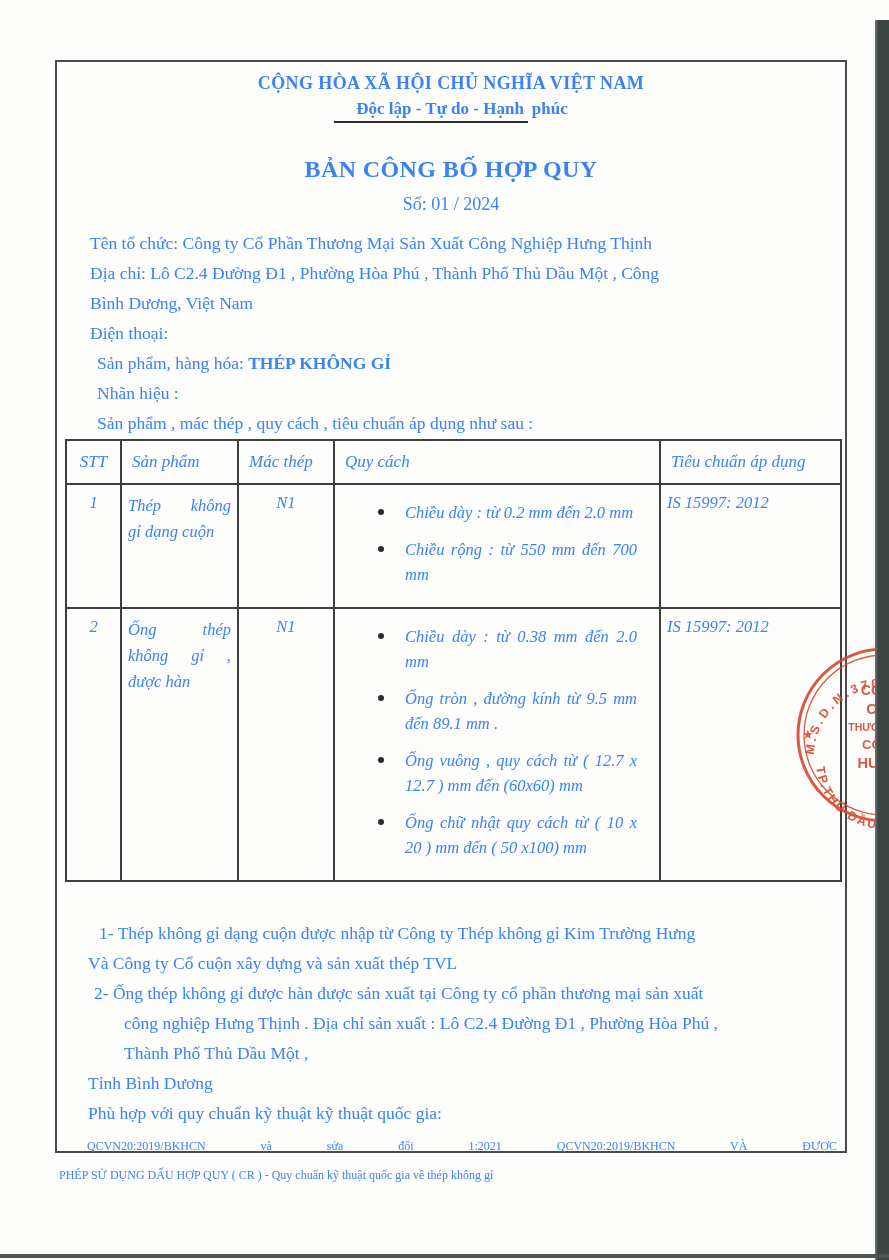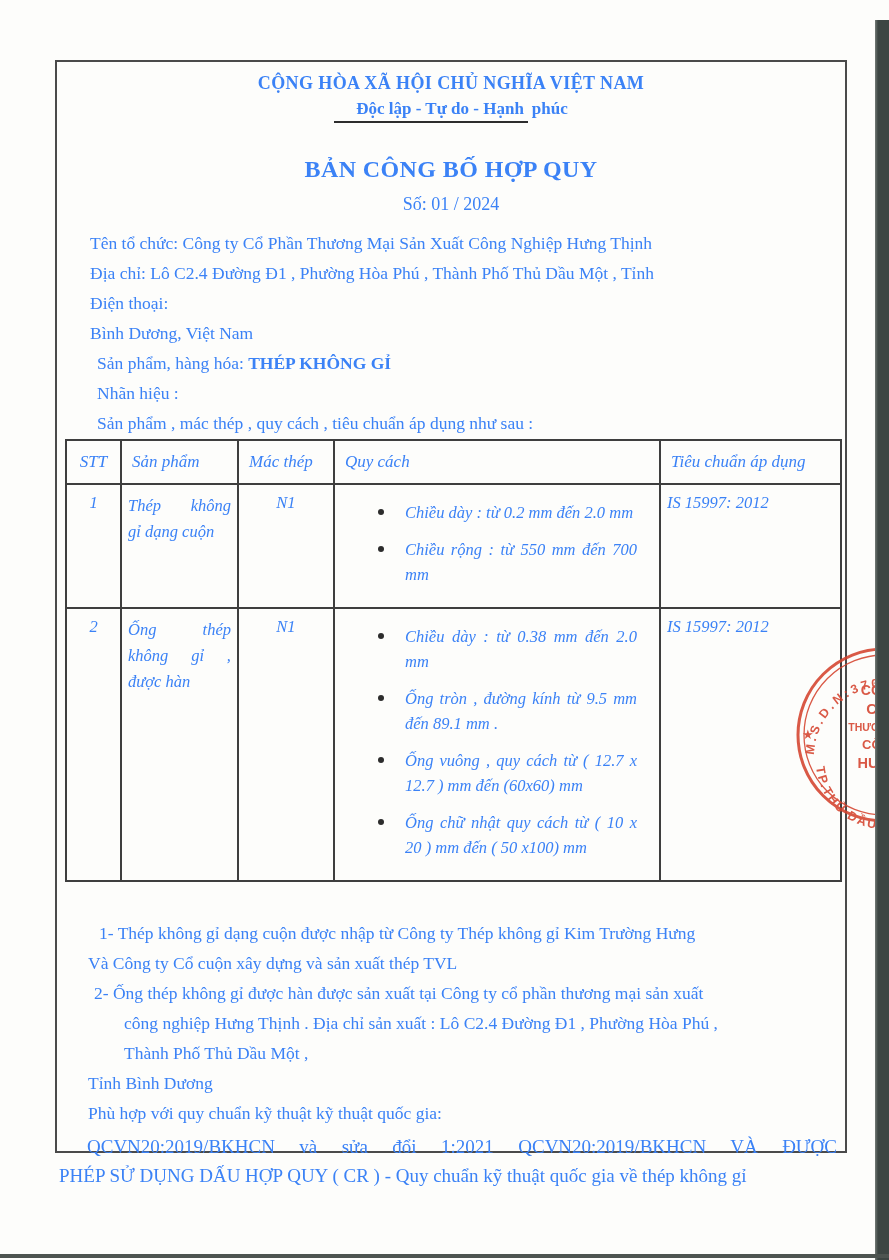--- a/index.html
+++ b/index.html
@@ -40,21 +40,21 @@
   ul.qc{list-style:none;margin:0;padding:7px 4px 0 24px;}
   ul.qc li{position:relative;padding:0 12px 0 40px;margin-bottom:12px;text-align:justify;line-height:25px;}
   ul.qc li::before{content:"";position:absolute;left:13px;top:9px;width:6px;height:6px;border-radius:50%;background:#2c2c2c;}
   td.tc{padding:9px 4px 0 11px;}
   
   .notes{margin-top:36px;font-size:17.5px;line-height:30px;}
   .n-a{margin-left:42px;}   
   .n-a2{margin-left:37px;}  
   .n-b{margin-left:31px;}   
   .n-c{margin-left:67px;}   
-  .conf{margin:4px 8px 0 2px;font-size:19px;line-height:29px;}
+  .conf{margin:4px 8px 0 2px;font-size:12px;line-height:29px;}
   .conf-l1{margin-left:28px;text-align:justify;text-align-last:justify;}
   .conf-l2{text-align:left;}
   
   .stamp{position:absolute;left:784px;top:635px;z-index:3;opacity:.88;}
   .stamp text{fill:#d5432e;font-family:"Liberation Sans","DejaVu Sans",sans-serif;font-weight:bold;}
   .arc-t{font-size:12.5px;letter-spacing:3px;}
   .arc-b{font-size:12.5px;letter-spacing:2px;}
   .st-star{font-size:13px;}
   .cl0{font-size:14px;} .cl1{font-size:15px;} .cl2{font-size:10.5px;} .cl3{font-size:13px;} .cl4{font-size:14.5px;}
   
@@ -73,23 +73,23 @@
       <div class="national-title">CỘNG HÒA XÃ HỘI CHỦ NGHĨA VIỆT NAM</div>
       <div class="motto">
         <span class="motto-underline">Độc lập - Tự do - Hạnh</span><span class="motto-tail">phúc</span>
       </div>
       <div class="doc-title">BẢN CÔNG BỐ HỢP QUY</div>
       <div class="doc-number">Số: 01 / 2024</div>
     </div>
 
     <div class="info">
       <div>Tên tổ chức: Công ty Cổ Phần Thương Mại Sản Xuất Công Nghiệp Hưng Thịnh</div>
-      <div>Địa chỉ: Lô C2.4 Đường Đ1 , Phường Hòa Phú , Thành Phố Thủ Dầu Một , Tỉnh</div>
+      <div>Địa chỉ: Lô C2.4 Đường Đ1 , Phường Hòa Phú , Thành Phố Thủ Dầu Một , Công</div>
+      <div>Bình Dương, Việt Nam</div>
       <div>Điện thoại:</div>
-      <div>Bình Dương, Việt Nam</div>
       <div class="ml2">
         <span>Sản phẩm, hàng hóa: </span><span class="bold">THÉP KHÔNG GỈ</span>
       </div>
       <div class="ml2">Nhãn hiệu :</div>
       <div class="ml2">Sản phẩm , mác thép , quy cách , tiêu chuẩn áp dụng như sau :</div>
     </div>
 
     <table class="spec">
       <colgroup>
         <col style="width:55px">

